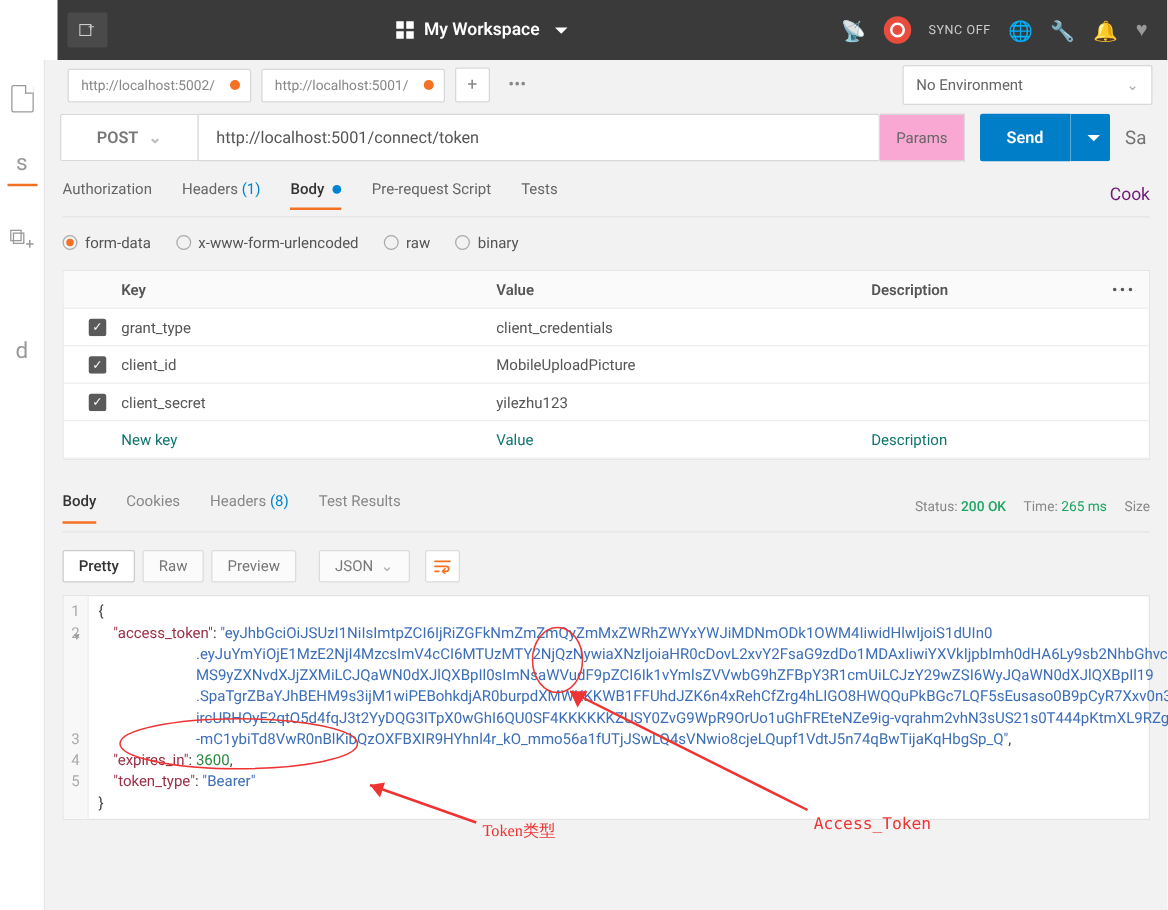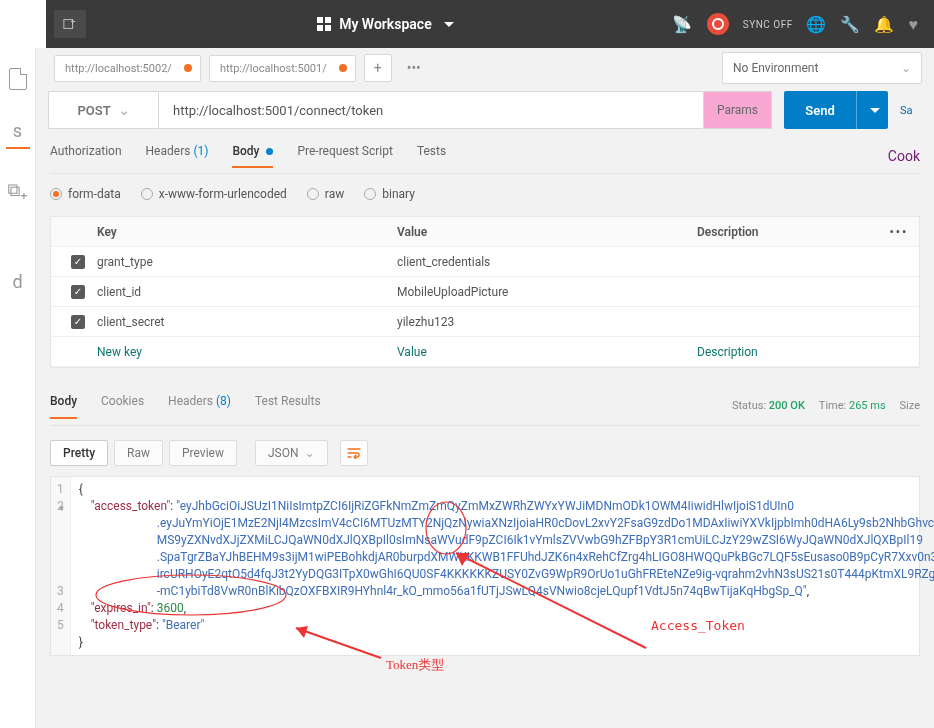--- a/index.html
+++ b/index.html
@@ -36,21 +36,21 @@
 .addtab { width: 28px; height: 28px; background: #fff; border: 1px solid #d8d8d8; border-radius: 2px; display: flex; align-items: center; justify-content: center; font-size: 14px; color: #888; cursor: pointer; }
 .env-select { margin-left: auto; width: 200px; height: 32px; background: #fff; border: 1px solid #d8d8d8; border-radius: 2px; display: flex; align-items: center; justify-content: space-between; padding: 0 10px; color: #666; font-size: 12px; cursor: pointer; }
 
 
 .reqrow { height: 44px; margin: 0 12px; display: flex; align-items: center; gap: 0; }
 .method-sel { width: 110px; height: 38px; background: #fff; border: 1px solid #d8d8d8; border-right: none; border-radius: 2px 0 0 2px; display: flex; align-items: center; justify-content: center; gap: 8px; font-size: 13px; font-weight: 600; color: #777; cursor: pointer; }
 .url-input { flex: 1; height: 38px; background: #fff; border: 1px solid #d8d8d8; border-radius: 0 2px 2px 0; padding: 0 14px; font-size: 13px; color: #555; display: flex; align-items: center; }
 .params-btn { width: 68px; height: 38px; background: #f9a8d4; border: 1px solid #d8d8d8; border-left: none; display: flex; align-items: center; justify-content: center; font-size: 12px; color: #666; cursor: pointer; margin-right: 12px; }
 .send-btn { width: 72px; height: 38px; background: #007ec7; color: #fff; display: flex; align-items: center; justify-content: center; font-size: 13px; font-weight: 600; border-radius: 2px 0 0 2px; cursor: pointer; }
 .send-caret { width: 32px; height: 38px; background: #007ec7; border-left: 1px solid rgba(255,255,255,0.35); display: flex; align-items: center; justify-content: center; border-radius: 0 2px 2px 0; margin-right: 12px; cursor: pointer; }
-.save-btn { width: 22px; height: 38px; display: flex; align-items: center; font-size: 11px; color: #0369a1; overflow: hidden; }
+.save-btn { width: 22px; height: 38px; display: flex; align-items: center; font-size: 15px; color: #737373; overflow: hidden; }
 
 
 .subtabs { height: 36px; margin: 6px 14px 0; display: flex; align-items: center; gap: 24px; border-bottom: 1px solid #e4e4e4; font-size: 12px; color: #666; }
 .subtab { padding-bottom: 9px; cursor: pointer; }
 .subtab.active { color: #333; font-weight: 500; position: relative; }
 .subtab.active::after { content: ""; position: absolute; left: 0; right: 0; bottom: -1px; height: 2px; background: #f47023; }
 .subtab .count { color: #0083d1; }
 .subtab .dot2 { display: inline-block; width: 7px; height: 7px; border-radius: 50%; background: #0083d1; margin-left: 4px; vertical-align: middle; }
 .cook-link { margin-left: auto; color: #701a75; font-size: 14px; cursor: pointer; }
 
@@ -306,15 +306,15 @@
 
   <svg class="anno" style="left:0;top:0;" width="898" height="680">
     <ellipse cx="155" cy="547" rx="95" ry="20" fill="none" stroke="#e33" stroke-width="1.2"></ellipse>
     <ellipse cx="410" cy="480" rx="20" ry="26" fill="none" stroke="#e33" stroke-width="1.2"></ellipse>
     <line x1="260" y1="580" x2="345" y2="610" stroke="#e33" stroke-width="2"></line>
     <polygon points="260,580 272,578 268,590" fill="#e33"></polygon>
     <line x1="420" y1="505" x2="610" y2="600" stroke="#e33" stroke-width="2"></line>
     <polygon points="420,505 434,505 426,518" fill="#e33"></polygon>
   </svg>
   <div class="anno" style="left:350px; top:608px; color:#e33; font-family:Liberation Serif, serif; font-size:13px;">Token类型</div>
-  <div class="anno" style="left:615px; top:570px; color:#e33; font-family:monospace; font-size:13px;">Access_Token</div>
+  <div class="anno" style="left:615px; top:604px; color:#e33; font-family:monospace; font-size:13px;">Access_Token</div>
 
 </div>
 
 </body></html>

